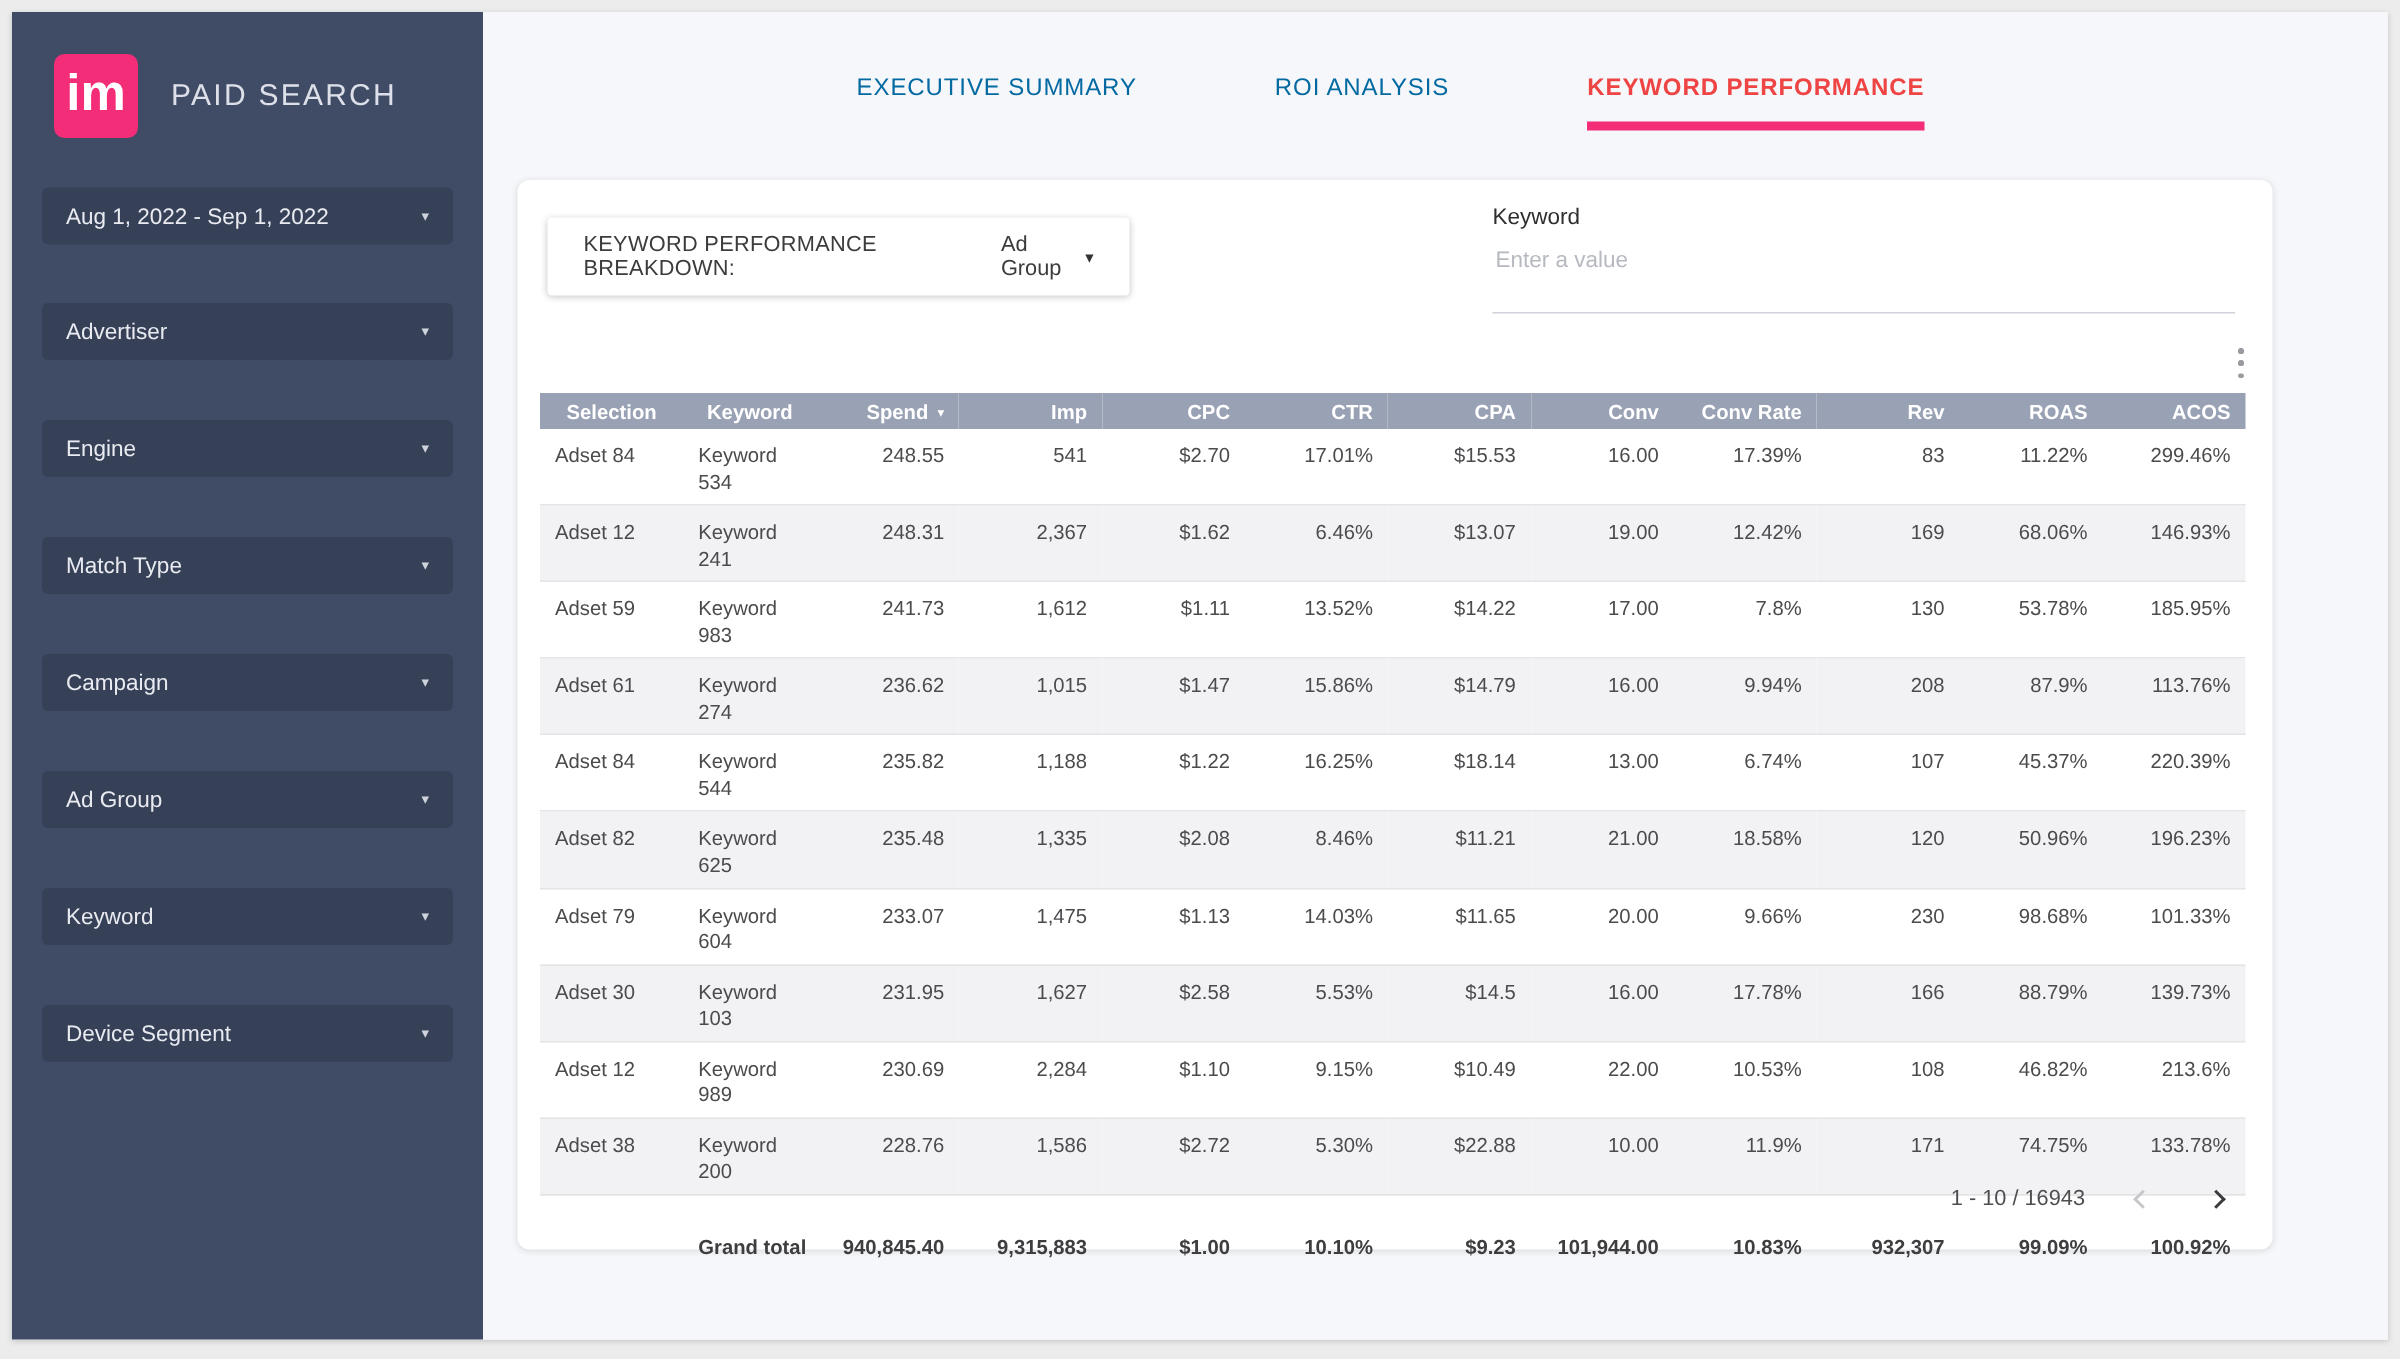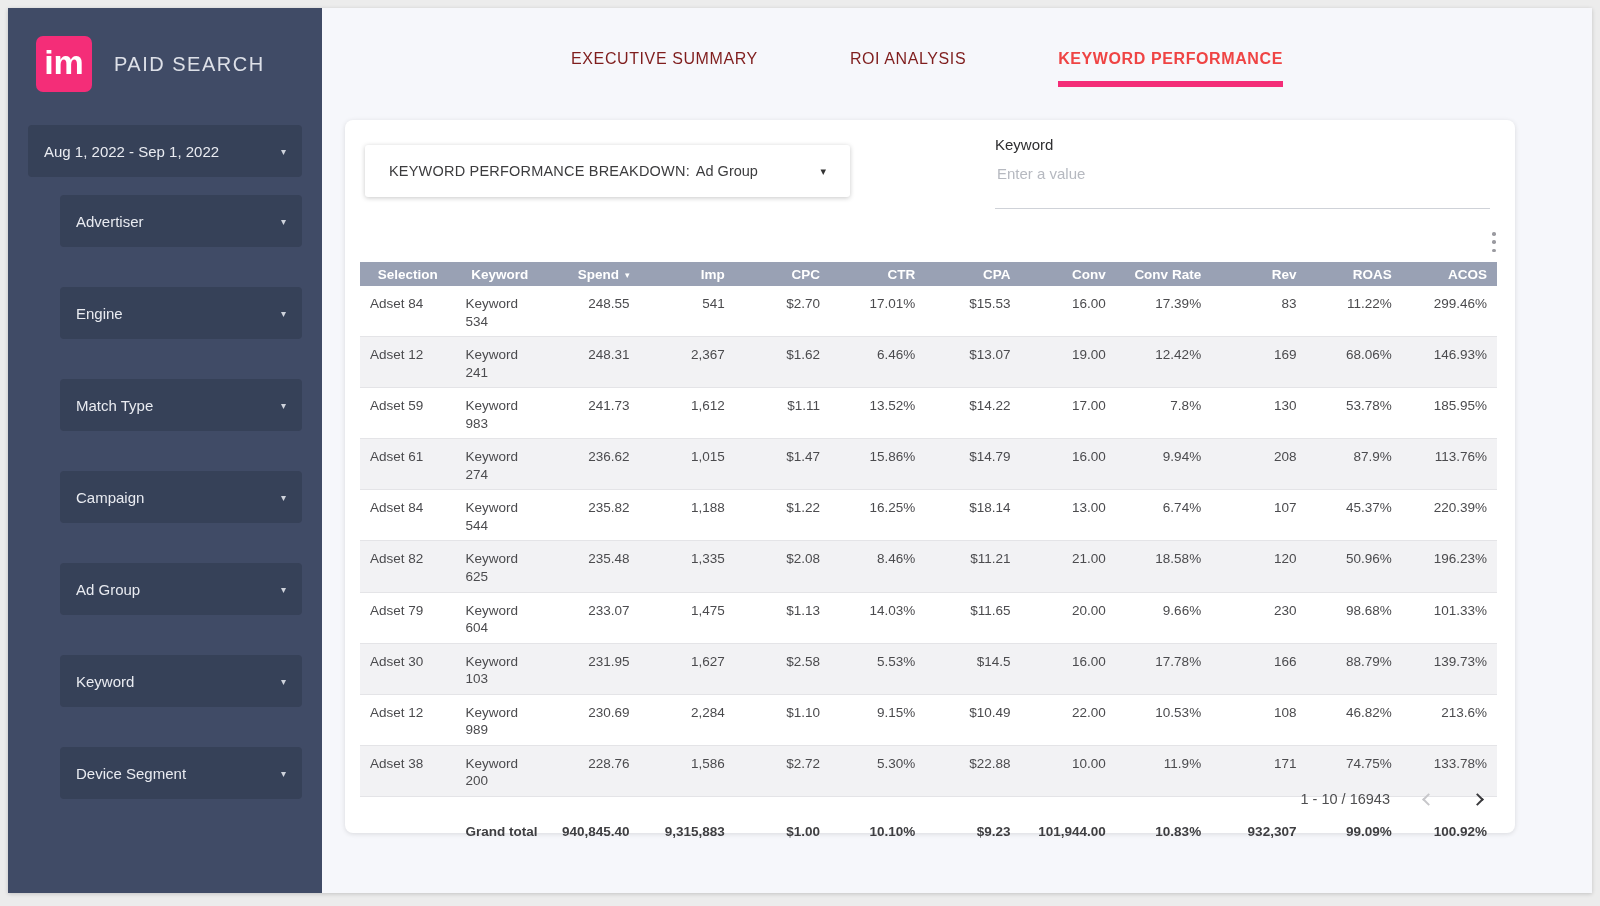--- a/index.html
+++ b/index.html
@@ -28,46 +28,46 @@
   .sidebar{width:314px;height:100%;background:var(--sidebar);flex-shrink:0;position:relative;}
   .brand{display:flex;align-items:center;padding:28px 0 0 28px;}
   .logo{
     width:56px;height:56px;border-radius:7px;background:var(--pink);
     color:#fff;font-size:34px;font-weight:bold;
     display:flex;align-items:center;justify-content:center;line-height:1;
     padding-bottom:4px;
   }
   .app-title{margin-left:22px;font-size:20px;letter-spacing:1.5px;color:#dde0e8;}
   .chip{
-    height:52px;margin:0 20px;border-radius:4px;background:var(--chip);
+    height:38px;margin:0 20px;border-radius:4px;background:var(--chip);
     display:flex;align-items:center;justify-content:space-between;
     padding:0 16px;font-size:15px;color:#e9ebf1;cursor:pointer;
   }
   .date-chip{margin-top:33px;}
-  .filters{margin-top:18px;padding-left:32px;}
+  .filters{margin-top:39px;}
   .filters .chip{margin-bottom:40px;}
   .caret{font-size:10px;color:#cfd3dc;}
   
   .main{flex:1;background:var(--mainbg);position:relative;}
   .tabs{
     display:flex;justify-content:center;gap:92px;
     padding-top:42px;transform:translateX(-30px);
   }
   .tab{
-    font-size:16px;letter-spacing:0.6px;color:#7f1d1d;
+    font-size:16px;letter-spacing:0.6px;color:#0369a1;
     padding-bottom:13px;cursor:pointer;white-space:nowrap;
   }
   .tab.active{font-weight:bold;color:#ef4444;border-bottom:6px solid var(--pink);}
   
   .card{
     position:absolute;left:23px;top:112px;width:1170px;height:713px;
     background:#fff;border-radius:8px;box-shadow:0 1px 5px rgba(0,0,0,0.12);
   }
   .breakdown{
-    position:absolute;left:20px;top:25px;width:485px;height:52px;
+    position:absolute;left:20px;top:25px;width:388px;height:52px;
     background:#fff;border-radius:3px;box-shadow:0 1px 5px rgba(0,0,0,0.22);
     display:flex;align-items:center;padding:0 24px;cursor:pointer;
   }
   .bd-label{font-size:14.5px;color:#3c3c3e;letter-spacing:0.2px;}
   .bd-value{font-size:14.5px;color:#3c3c3e;margin-left:6px;}
   .breakdown .caret{margin-left:auto;color:#333;font-size:11px;}
   .kw-filter{position:absolute;left:650px;top:16px;width:495px;}
   .kw-label{font-size:15px;color:#2e2e30;}
   .kw-filter input{
     width:100%;border:none;border-bottom:1px solid #cfd2d8;background:transparent;

